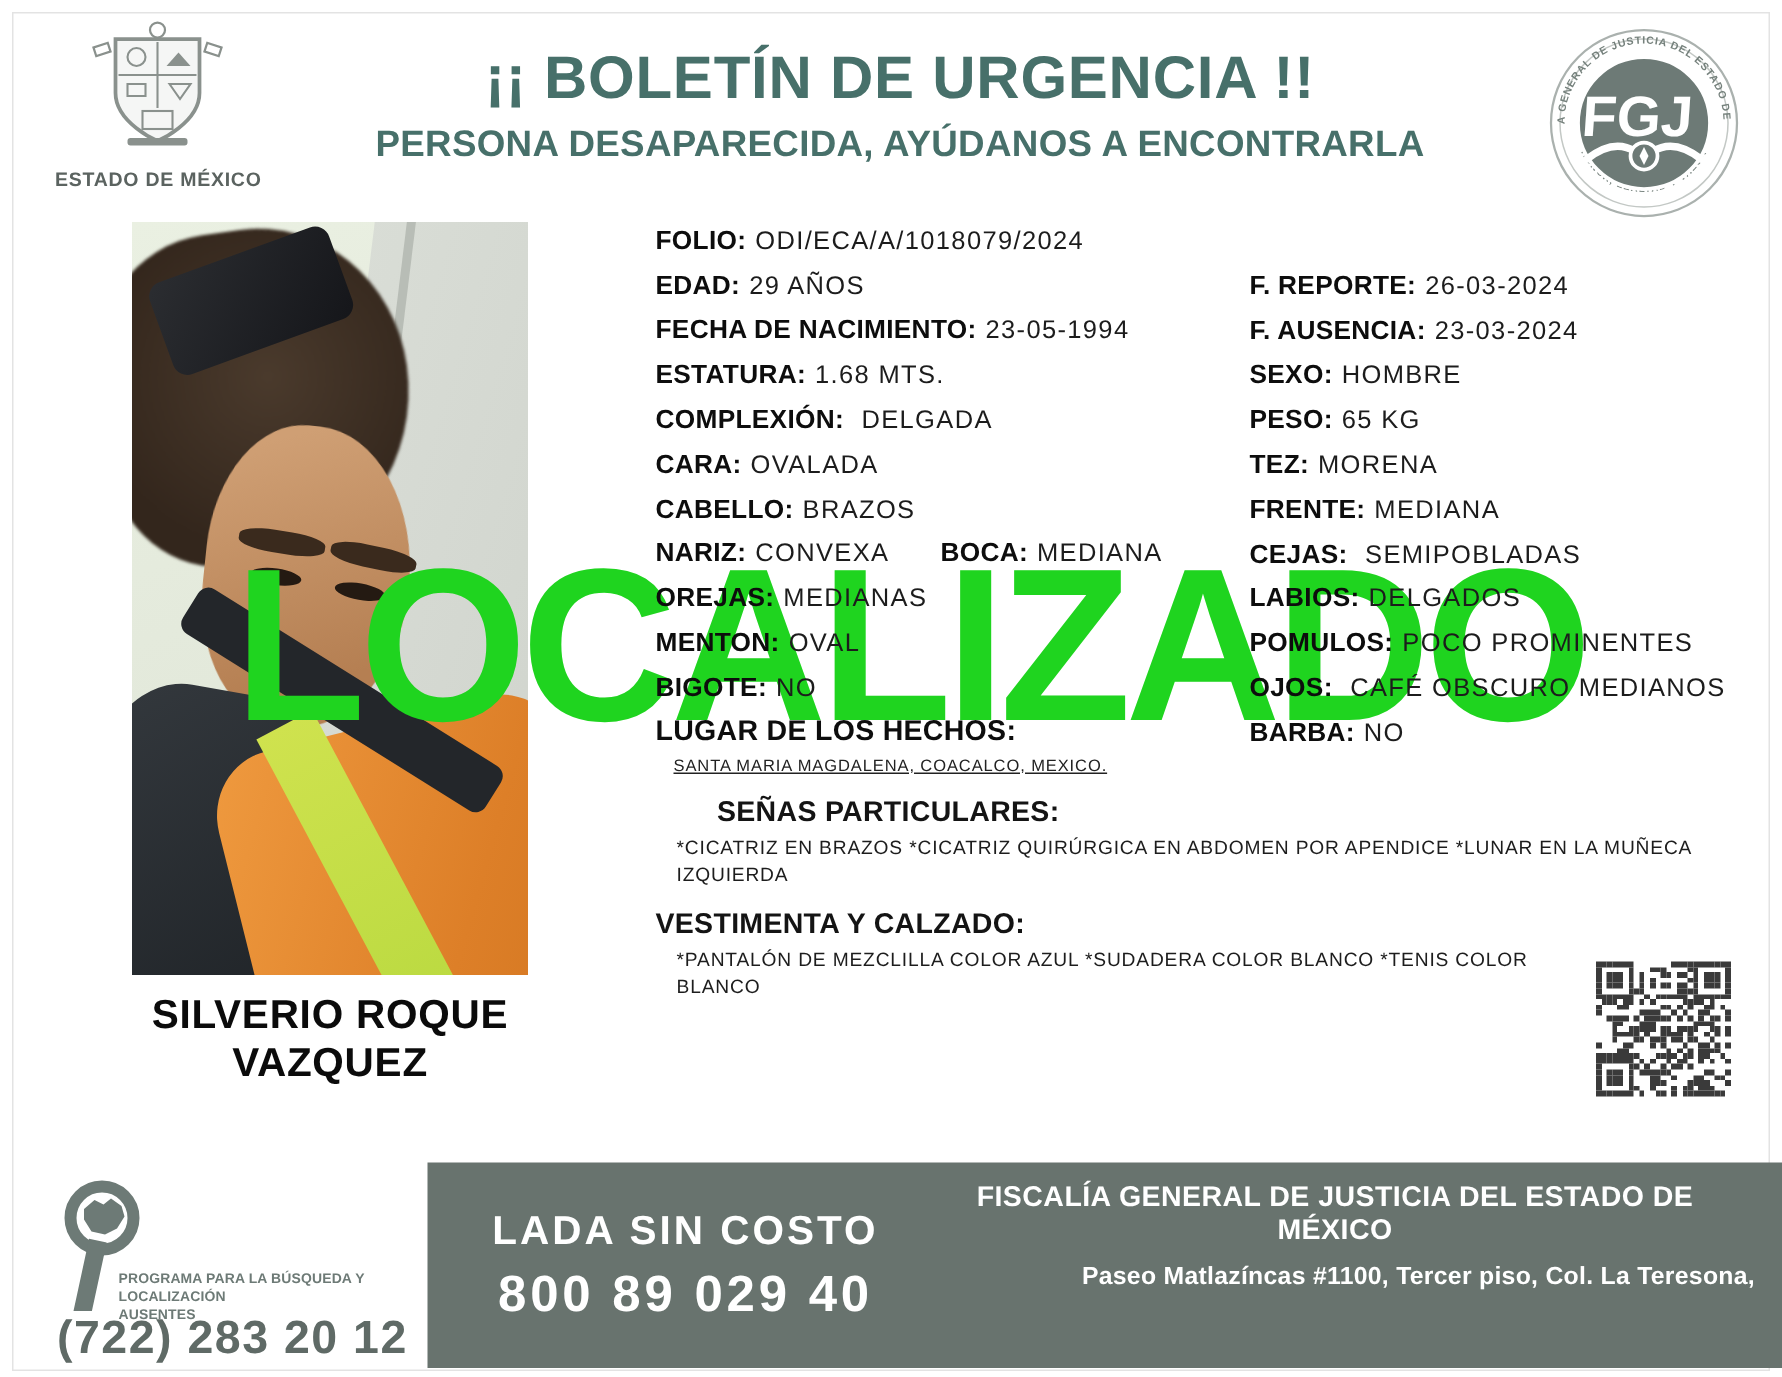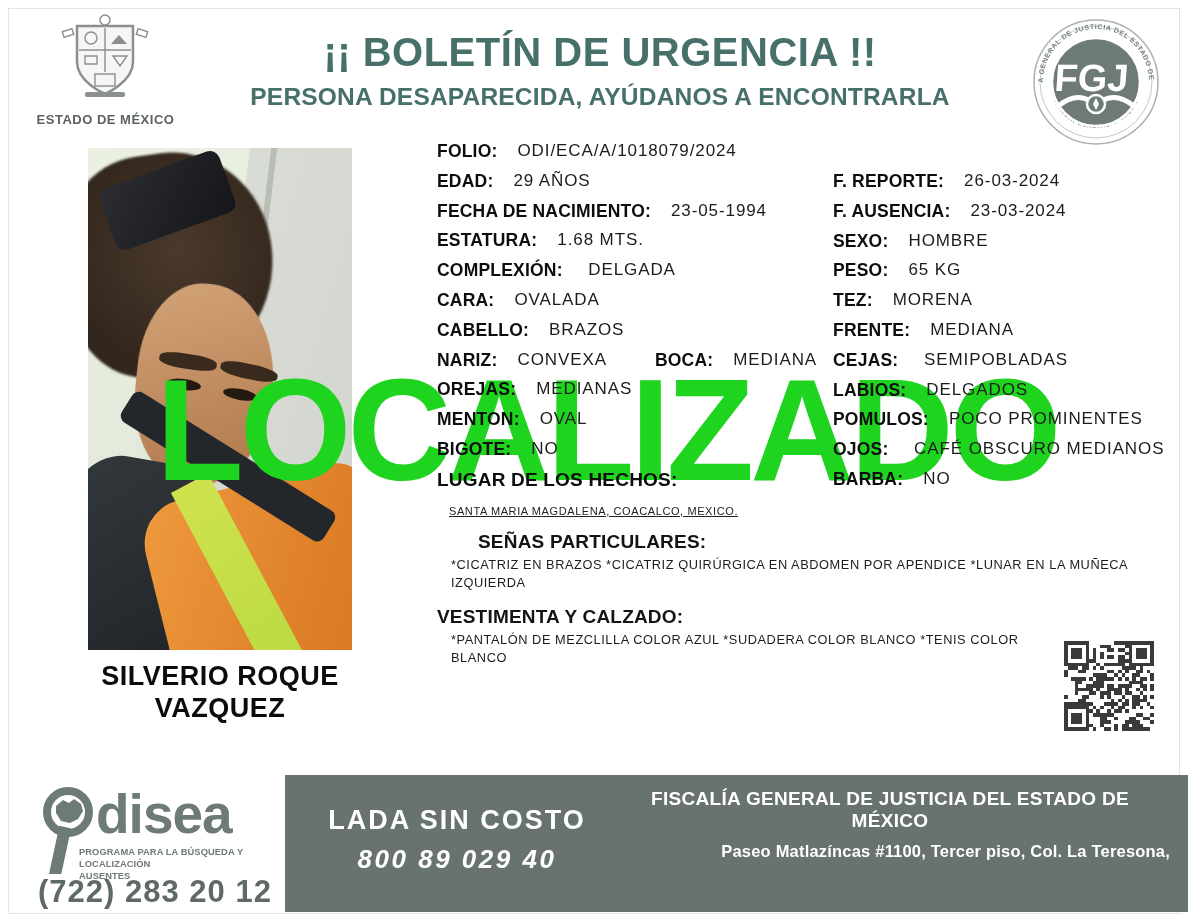--- a/index.html
+++ b/index.html
@@ -55,41 +55,41 @@
 
   
   .status-overlay{position:absolute;left:156px;top:358px;z-index:1;
     font-size:145px;font-weight:700;color:var(--green);letter-spacing:-4px;line-height:1;
     white-space:nowrap;transform:scaleX(.99);transform-origin:left;}
 
   
   .fields{position:absolute;z-index:2;}
   .col-left{left:437px;top:141px;width:720px;}
   .col-right{left:833px;top:171px;width:355px;}
-  .frow{height:29.8px;display:flex;align-items:flex-start;gap:14px;}
+  .frow{height:29.8px;display:flex;align-items:flex-end;}
   .flabel{font-weight:700;font-size:17.5px;letter-spacing:.2px;color:#0d0d0d;white-space:pre;}
   .fvalue{font-size:17px;font-weight:400;letter-spacing:.9px;color:#1c1c1c;margin-left:6px;white-space:pre;}
   .flabel.second{margin-left:34px;}
   .sub-line{font-size:11px;letter-spacing:.6px;color:#222;padding-left:12px;height:24px;display:flex;align-items:center;text-decoration:underline;}
   .sec-title{font-weight:700;font-size:19px;letter-spacing:.2px;height:27px;display:flex;align-items:center;}
   .sec-line{font-size:12.8px;letter-spacing:.55px;color:#1d1d1d;padding-left:14px;line-height:18px;}
   .gap6{margin-top:6px;margin-left:41px;} .gap12{margin-top:12px;}
 
   
   .person-name{position:absolute;left:70px;top:660px;width:300px;z-index:2;text-align:center;
     font-size:27px;font-weight:700;letter-spacing:.5px;line-height:1.2;color:#0b0b0b;}
   .qr{position:absolute;left:1062px;top:639px;width:94px;height:94px;background:#fff;z-index:2;
     display:grid;grid-template-columns:repeat(25,1fr);grid-template-rows:repeat(25,1fr);padding:2px;box-sizing:border-box;}
   .qr div.on{background:#3a3a3a;}
 
   
   .footer-band{position:absolute;left:285px;top:775px;width:903px;height:137px;background:var(--gray);}
   .lada{position:absolute;left:32px;top:30px;width:280px;text-align:center;color:#fff;}
   .lada-label{font-size:27px;font-weight:700;letter-spacing:2px;}
-  .lada-number{font-size:26px;font-weight:700;letter-spacing:2.5px;margin-top:8px;font-style:italic;}
+  .lada-number{font-size:34px;font-weight:700;letter-spacing:2.5px;margin-top:8px;}
   .fiscalia{position:absolute;left:325px;top:13px;width:560px;color:#fff;}
   .fiscalia-title{font-size:19px;font-weight:700;text-align:center;letter-spacing:.3px;}
   .fiscalia-desc{font-size:16px;color:#f1f3f2;text-align:center;line-height:1.35;margin-top:13px;letter-spacing:.2px;}
   .fiscalia-addr{font-size:16.5px;font-weight:700;text-align:right;line-height:1.3;margin-top:9px;letter-spacing:.2px;}
 
   .odisea-mag{position:absolute;left:36px;top:786px;width:64px;height:88px;}
   .odisea-word{position:absolute;left:96px;top:782px;font-size:55px;font-weight:700;
     color:var(--logo);letter-spacing:-1px;}
   .odisea-tagline{position:absolute;left:79px;top:846px;width:210px;font-size:9.3px;font-weight:700;
     color:var(--logo);line-height:1.3;letter-spacing:.1px;}
@@ -901,21 +901,20 @@
       <div class="on"></div>
       <div class="on"></div>
       <div></div>
     </div>
 
   <svg class="odisea-mag" viewBox="0 0 64 88">
     <circle cx="32" cy="26" r="21" fill="#fff" stroke="#6d7a76" stroke-width="8"></circle>
     <path d="M20,20 l7,-6 6,3 5,-4 7,5 2,7 -5,8 -8,4 -9,-2 -5,-8 z" fill="#6d7a76"></path>
     <path d="M28,47 L20,84" stroke="#6d7a76" stroke-width="12" stroke-linecap="square"></path>
   </svg>
-  <div class="odisea-word">disea</div>
   <div class="odisea-tagline">
     <div>PROGRAMA PARA LA BÚSQUEDA Y LOCALIZACIÓN</div>
     <div>AUSENTES</div>
   </div>
   <div class="odisea-phone">(722) 283 20 12</div>
 
   <div class="footer-band">
     <div class="lada">
       <div class="lada-label">LADA SIN COSTO</div>
       <div class="lada-number">800 89 029 40</div>

